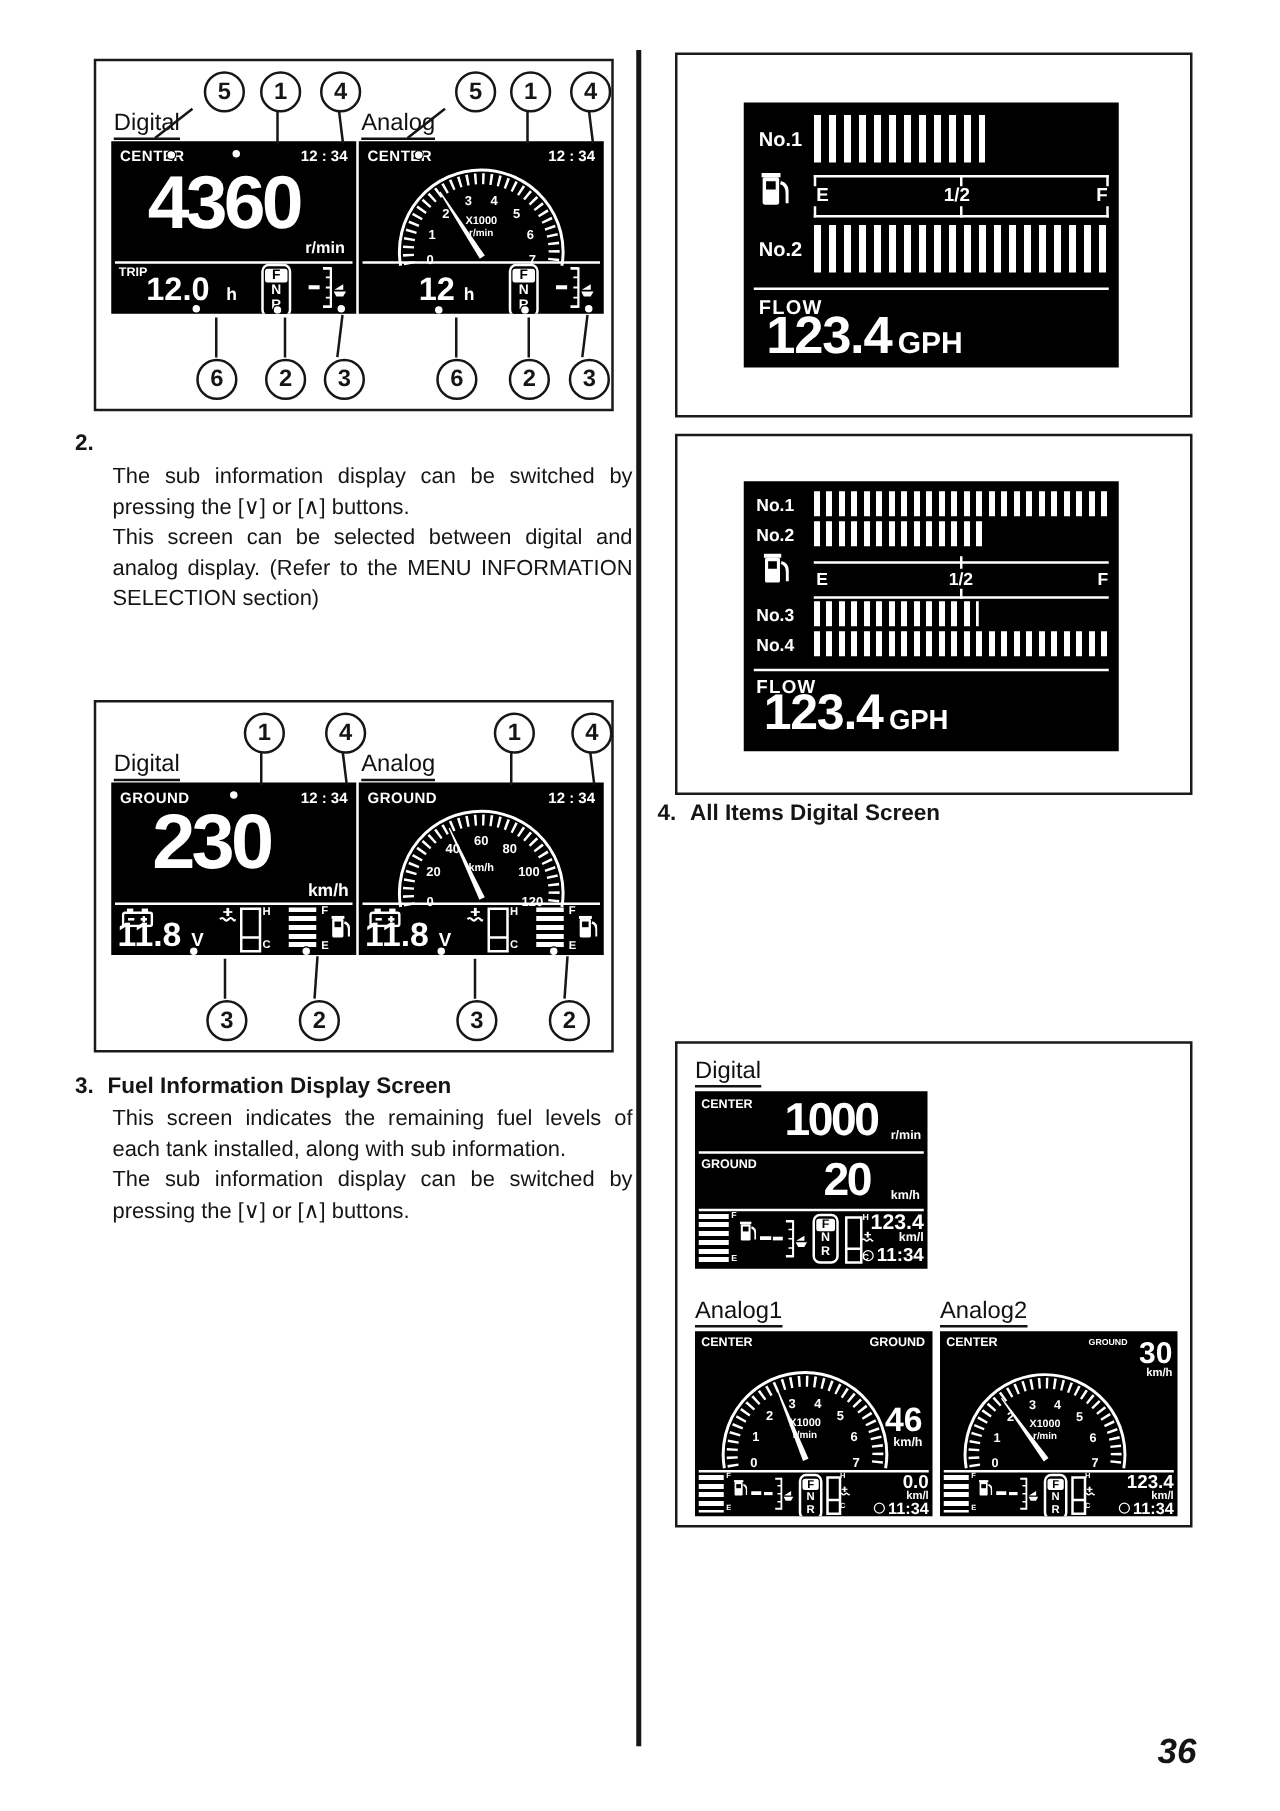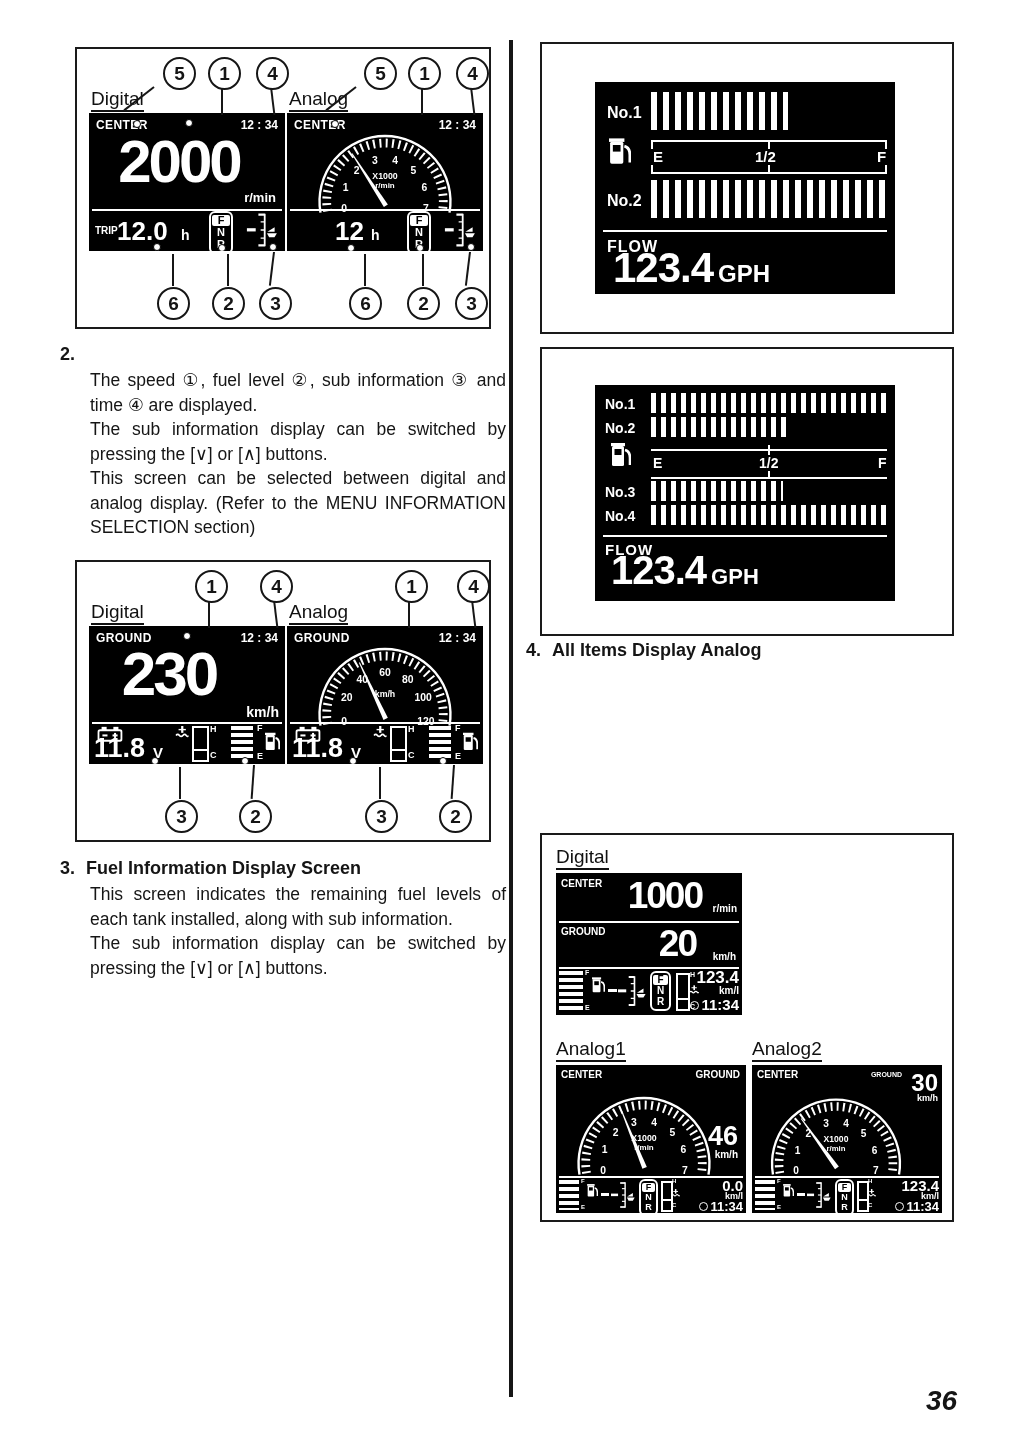--- a/index.html
+++ b/index.html
@@ -100,24 +100,24 @@
     <div class="cl" style="left:393px;top:38px;height:28px;transform:rotate(-7deg);"></div>
 
     <div class="mode" style="left:14px;top:40px;">Digital</div>
     <div class="mode" style="left:212px;top:40px;">Analog</div>
 
     <div class="panel" style="left:12px;top:64px;width:196px;height:138px;">
       <div class="phdr">CENTER</div>
       <div class="ptime">12 : 34</div>
       <div class="pdot" style="left:96px;top:6px;"></div>
       <div class="pdot" style="left:44px;top:7px;"></div>
-      <div class="bigval" style="left:2px;top:14px;width:176px;font-size:60px;">2000</div>
+      <div class="bigval" style="left:2px;top:14px;width:176px;font-size:60px;">4360</div>
       <div class="abs" style="right:9px;top:77px;font-size:13px;font-weight:bold;">r/min</div>
       <div class="hline" style="top:96px;"></div>
-      <div class="abs" style="left:6px;top:100px;font-size:10px;font-weight:bold;margin-top:12px;">TRIP</div>
+      <div class="abs" style="left:6px;top:100px;font-size:10px;font-weight:bold;">TRIP</div>
       <div class="abs" style="left:28px;top:103px;font-size:26px;font-weight:bold;">12.0</div>
       <div class="abs" style="left:92px;top:114px;font-size:14px;font-weight:bold;">h</div>
       <div class="fnr fnr-lg" style="left:120px;top:98px;">
         <span class="on">F</span>
           <span>N</span>
           <span>R</span>
       </div>
       <svg class="abs" style="left:156px;top:99px;" width="34" height="36" viewBox="0 0 34 40">
           <use href="#icon-trim"></use>
         </svg>
@@ -173,21 +173,20 @@
     <div class="callout" style="left:272px;top:238px;">6</div>
     <div class="callout" style="left:330px;top:238px;">2</div>
     <div class="callout" style="left:378px;top:238px;">3</div>
   </section>
 
   <section class="abs" style="left:60px;top:344px;width:446px;">
     <div class="sec-head">
       <span>2.</span>
     </div>
     <div class="sec-body">
-      <p>The speed ①, fuel level ②, sub information ③ and time ④ are displayed.</p>
       <p>The sub information display can be switched by pressing the [∨] or [∧] buttons.</p>
       <p>This screen can be selected between digital and analog display. (Refer to the MENU INFORMATION SELECTION section)</p>
     </div>
   </section>
 
   <section class="figbox" style="left:75px;top:560px;width:412px;height:278px;">
     <div class="callout" style="left:118px;top:8px;">1</div>
     <div class="callout" style="left:183px;top:8px;">4</div>
     <div class="callout" style="left:318px;top:8px;">1</div>
     <div class="callout" style="left:380px;top:8px;">4</div>
@@ -355,21 +354,21 @@
       <div class="flowrow" style="left:16px;top:163px;">
         <span style="font-size:40px;letter-spacing:-1px;">123.4</span>
         <span style="font-size:22px;">GPH</span>
       </div>
     </div>
   </section>
 
   <section class="abs" style="left:526px;top:640px;width:430px;">
     <div class="sec-head">
       <span>4.</span>
-      <span>All Items Display Analog</span>
+      <span>All Items Digital Screen</span>
     </div>
   </section>
 
   <section class="figbox" style="left:540px;top:833px;width:410px;height:385px;">
     <div class="mode" style="left:14px;top:12px;">Digital</div>
 
     <div class="panel" style="left:14px;top:38px;width:186px;height:142px;">
       <div class="abs" style="left:5px;top:5px;font-size:10px;font-weight:bold;">CENTER</div>
       <div class="abs" style="right:40px;top:2px;font-size:37px;font-weight:bold;letter-spacing:-2px;">1000</div>
       <div class="abs" style="right:5px;top:30px;font-size:10px;font-weight:bold;">r/min</div>

